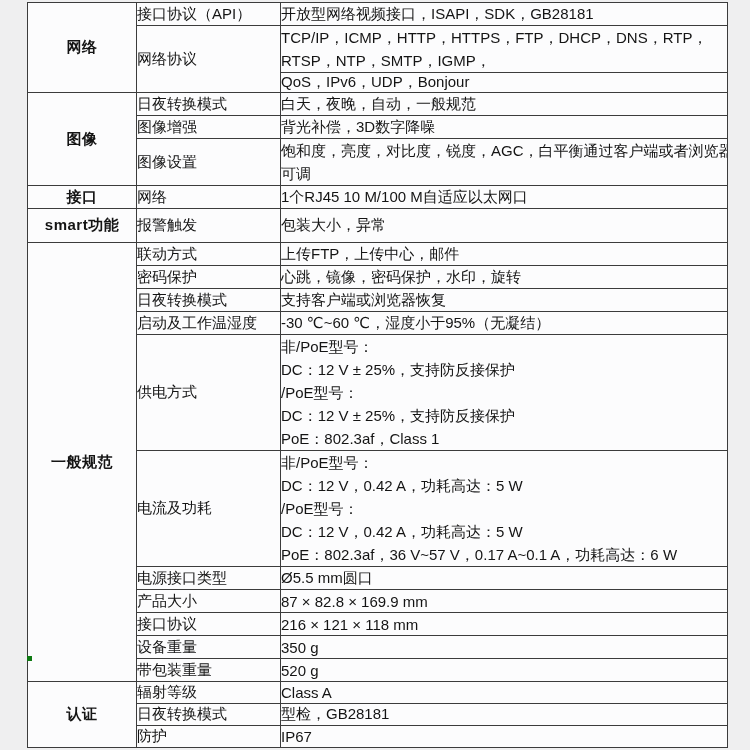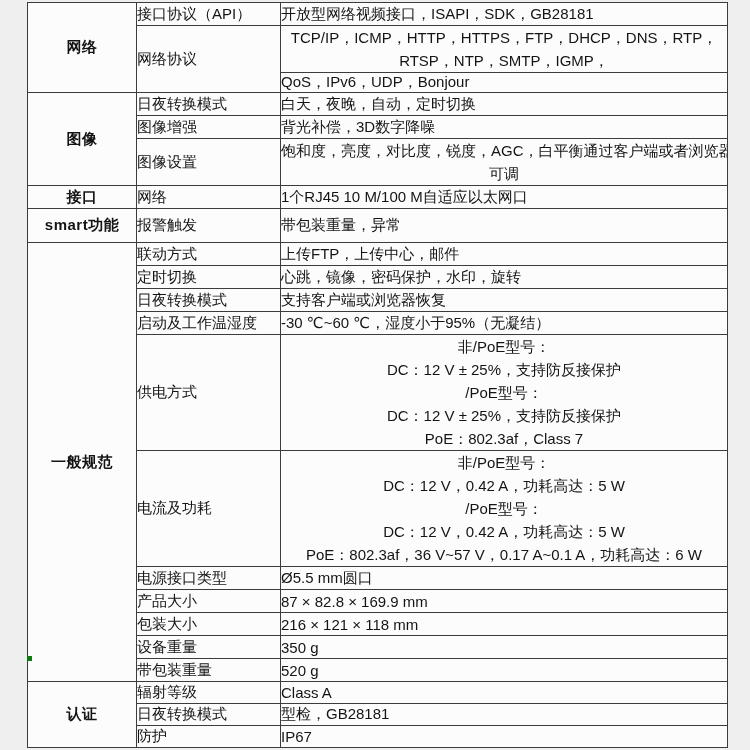--- a/index.html
+++ b/index.html
@@ -46,21 +46,20 @@
   td.lbl {
     padding-left: 7px;
   }
   td.val {
     padding-left: 8px;
     margin-left: 27px;
   }
   .line {
     line-height: 23px;
     height: 23px;
-    text-align: center;
   }
   .artifact {
     position: absolute;
     left: 27px;
     top: 656px;
     width: 5px;
     height: 5px;
   }
 </style>
 </head>
@@ -88,21 +87,21 @@
           <div class="line">RTSP，NTP，SMTP，IGMP，</div>
         </td>
       </tr>
       <tr style="height:18px">
         <td class="val">QoS，IPv6，UDP，Bonjour</td>
       </tr>
 
       <tr style="height:23px">
         <td class="cat" rowspan="3">图像</td>
         <td class="lbl">日夜转换模式</td>
-        <td class="val">白天，夜晚，自动，定时切换</td>
+        <td class="val">白天，夜晚，自动，一般规范</td>
       </tr>
       <tr style="height:23px">
         <td class="lbl">图像增强</td>
         <td class="val">背光补偿，3D数字降噪</td>
       </tr>
       <tr style="height:46px">
         <td class="lbl">图像设置</td>
         <td class="val">
           <div class="line">饱和度，亮度，对比度，锐度，AGC，白平衡通过客户端或者浏览器</div>
           <div class="line">可调</div>
@@ -111,48 +110,48 @@
 
       <tr style="height:23px">
         <td class="cat">接口</td>
         <td class="lbl">网络</td>
         <td class="val">1个RJ45 10 M/100 M自适应以太网口</td>
       </tr>
 
       <tr style="height:34px">
         <td class="cat">smart功能</td>
         <td class="lbl">报警触发</td>
-        <td class="val">带包装重量，异常</td>
+        <td class="val">包装大小，异常</td>
       </tr>
 
       <tr style="height:23px">
         <td class="cat" rowspan="11">一般规范</td>
         <td class="lbl">联动方式</td>
         <td class="val">上传FTP，上传中心，邮件</td>
       </tr>
       <tr style="height:23px">
-        <td class="lbl">定时切换</td>
+        <td class="lbl">密码保护</td>
         <td class="val">心跳，镜像，密码保护，水印，旋转</td>
       </tr>
       <tr style="height:23px">
         <td class="lbl">日夜转换模式</td>
         <td class="val">支持客户端或浏览器恢复</td>
       </tr>
       <tr style="height:23px">
         <td class="lbl">启动及工作温湿度</td>
         <td class="val">-30 ℃~60 ℃，湿度小于95%（无凝结）</td>
       </tr>
       <tr style="height:115px">
         <td class="lbl">供电方式</td>
         <td class="val">
           <div class="line">非/PoE型号：</div>
           <div class="line">DC：12 V ± 25%，支持防反接保护</div>
           <div class="line">/PoE型号：</div>
           <div class="line">DC：12 V ± 25%，支持防反接保护</div>
-          <div class="line">PoE：802.3af，Class 7</div>
+          <div class="line">PoE：802.3af，Class 1</div>
         </td>
       </tr>
       <tr style="height:115px">
         <td class="lbl">电流及功耗</td>
         <td class="val">
           <div class="line">非/PoE型号：</div>
           <div class="line">DC：12 V，0.42 A，功耗高达：5 W</div>
           <div class="line">/PoE型号：</div>
           <div class="line">DC：12 V，0.42 A，功耗高达：5 W</div>
           <div class="line">PoE：802.3af，36 V~57 V，0.17 A~0.1 A，功耗高达：6 W</div>
@@ -160,21 +159,21 @@
       </tr>
       <tr style="height:23px">
         <td class="lbl">电源接口类型</td>
         <td class="val">Ø5.5 mm圆口</td>
       </tr>
       <tr style="height:23px">
         <td class="lbl">产品大小</td>
         <td class="val">87 × 82.8 × 169.9 mm</td>
       </tr>
       <tr style="height:23px">
-        <td class="lbl">包装大小</td>
+        <td class="lbl">接口协议</td>
         <td class="val">216 × 121 × 118 mm</td>
       </tr>
       <tr style="height:23px">
         <td class="lbl">设备重量</td>
         <td class="val">350 g</td>
       </tr>
       <tr style="height:23px">
         <td class="lbl">带包装重量</td>
         <td class="val">520 g</td>
       </tr>

